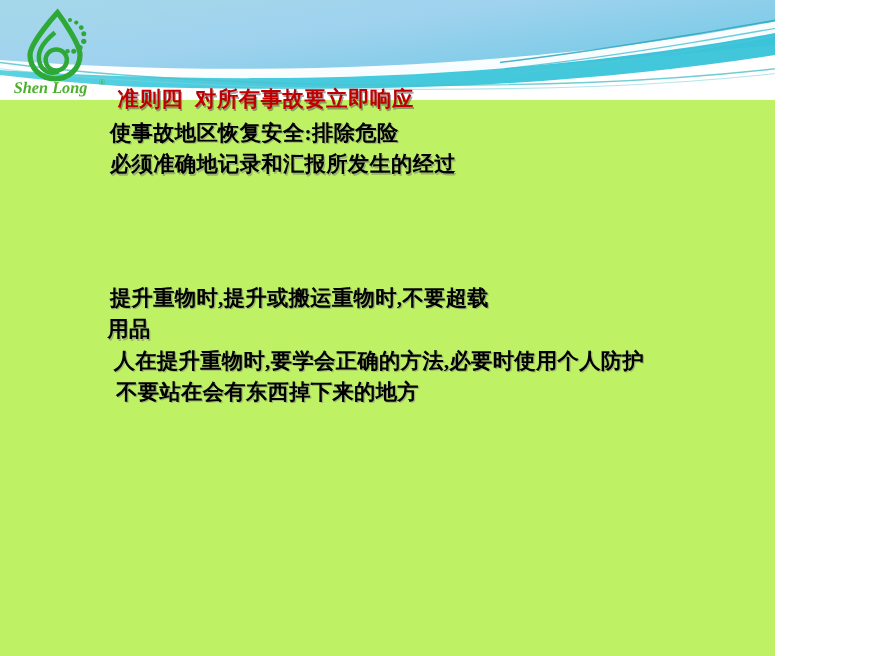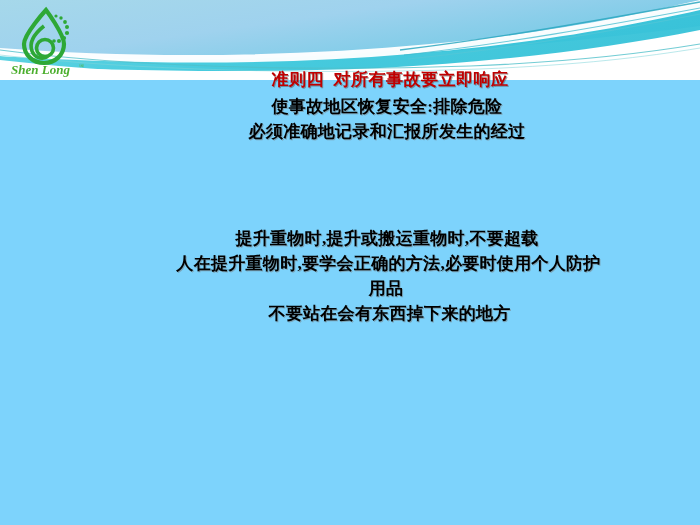--- a/index.html
+++ b/index.html
@@ -7,25 +7,24 @@
     margin: 0;
     padding: 0;
     background: #ffffff;
   }
   body {
     font-family: "Liberation Serif", "DejaVu Serif", serif;
   }
 
   .slide {
     position: relative;
-    width: 700px;
+    width: 620px;
     height: 525px;
     overflow: hidden;
-    background: #7dd3fc;
-    text-align: center;
+    background: #bef264;
   }
 
   
   .banner {
     position: absolute;
     left: 0;
     top: 0;
     width: 700px;
     height: 80px;
     overflow: hidden;
@@ -174,19 +173,19 @@
   <div class="content">
 
     <div class="block block-one">
       <p class="heading">准则四  对所有事故要立即响应</p>
       <p class="line">使事故地区恢复安全:排除危险</p>
       <p class="line">必须准确地记录和汇报所发生的经过</p>
     </div>
 
     <div class="block block-two">
       <p class="line indent-1">提升重物时,提升或搬运重物时,不要超载</p>
+      <p class="line indent-0">用品</p>
       <p class="line indent-2">人在提升重物时,要学会正确的方法,必要时使用个人防护</p>
-      <p class="line indent-0">用品</p>
       <p class="line indent-3">不要站在会有东西掉下来的地方</p>
     </div>
 
   </div>
 </div>
 
 </body></html>

